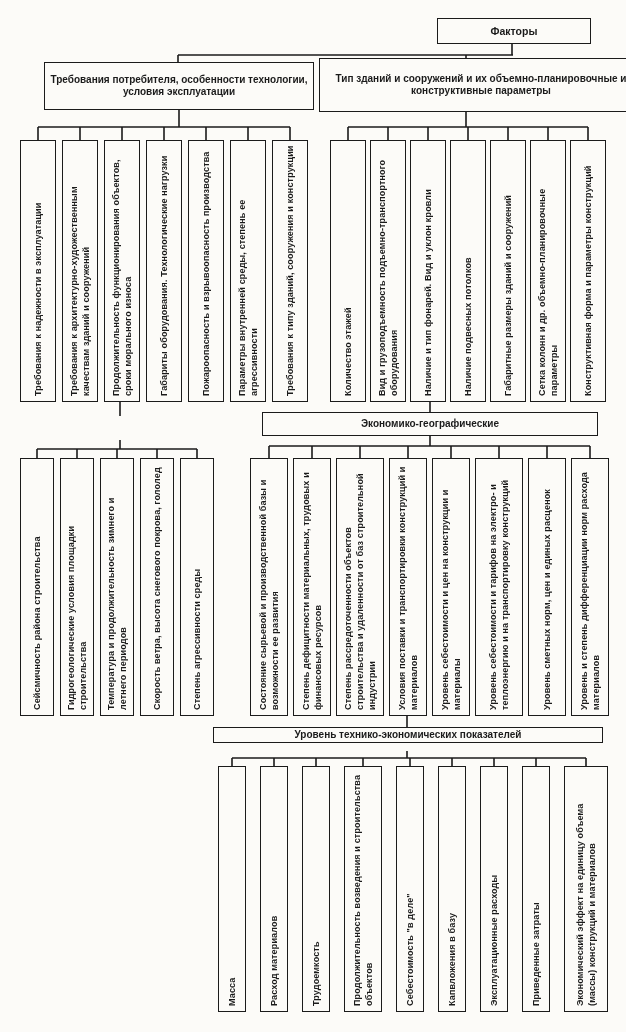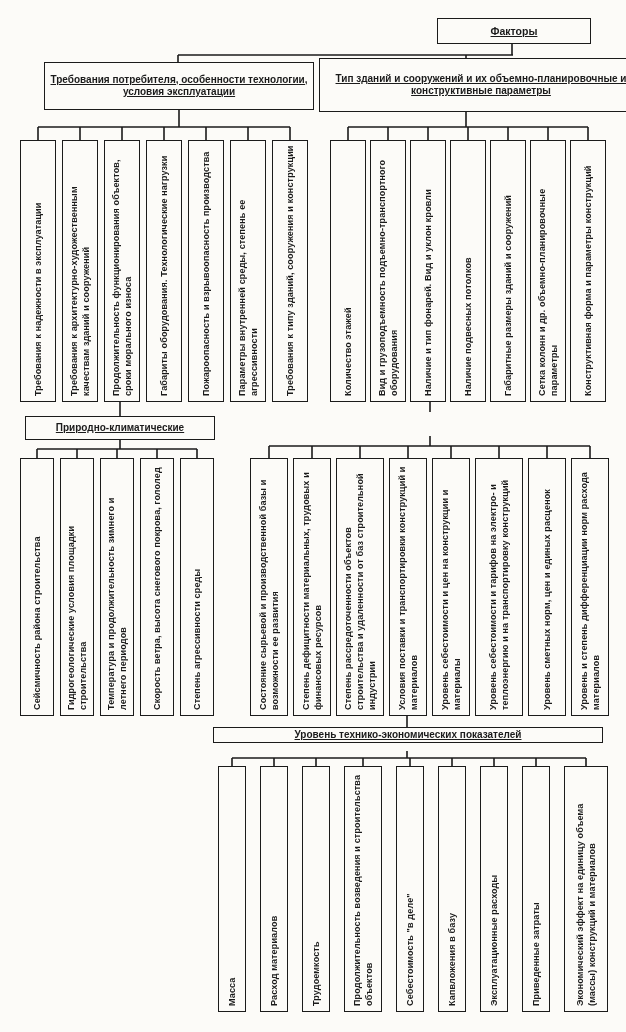--- a/index.html
+++ b/index.html
@@ -15,21 +15,20 @@
   .hbox{
     position:absolute;
     box-sizing:border-box;
     border:1.8px solid #1b1b1b;
     display:flex;align-items:center;justify-content:center;
     text-align:center;
     font-weight:700;
     font-size:10px;line-height:12.5px;
     padding:3px 4px;
     background:#fcfbf8;
-    text-decoration:underline;
   }
   .hbox.root{font-size:10.5px;}
   .vcol{
     position:absolute;
     box-sizing:border-box;
     border:1.6px solid #1b1b1b;
     display:flex;
     justify-content:center;
     background:#fcfbf8;
   }
@@ -56,21 +55,21 @@
     <path d="M466 112 V127 M348 127 H588 M348 127 V140 M388 127 V140 M428 127 V140 M468 127 V140 M508 127 V140 M548 127 V140 M588 127 V140" stroke="#1b1b1b" stroke-width="1.6"></path>
     <path d="M120 402 V416 M120 440 V449 M37 449 H197 M37 449 V458 M77 449 V458 M117 449 V458 M157 449 V458 M197 449 V458" stroke="#1b1b1b" stroke-width="1.6"></path>
     <path d="M430 402 V412 M430 436 V446 M269 446 H590 M269 446 V458 M312 446 V458 M360 446 V458 M408 446 V458 M451 446 V458 M499 446 V458 M547 446 V458 M590 446 V458" stroke="#1b1b1b" stroke-width="1.6"></path>
     <path d="M407 716 V727 M407 751 V758 M232 758 H586 M232 758 V766 M274 758 V766 M316 758 V766 M363 758 V766 M410 758 V766 M452 758 V766 M494 758 V766 M536 758 V766 M586 758 V766" stroke="#1b1b1b" stroke-width="1.6"></path>
   </svg>
 
   <div class="hbox root" style="left:437px;top:18px;width:154px;height:26px">Факторы</div>
 
   <div class="hbox" style="left:44px;top:62px;width:270px;height:48px">Требования потребителя, особенности технологии, условия эксплуатации</div>
   <div class="hbox" style="left:319px;top:58px;width:324px;height:54px">Тип зданий и сооружений и их объемно-планировочные и конструктивные параметры</div>
-  <div class="hbox" style="left:25px;top:416px;width:190px;height:24px">Природно-климатические</div>
+  <div class="hbox" style="left:262px;top:412px;width:336px;height:24px">Экономико-географические</div>
   <div class="hbox" style="left:213px;top:727px;width:390px;height:16px">Уровень технико-экономических показателей</div>
 
   <div class="vcol" style="left:20px;top:140px;width:36px;height:262px">
       <div class="vtext">Требования к надежности в эксплуатации</div>
     </div>
   <div class="vcol" style="left:62px;top:140px;width:36px;height:262px">
       <div class="vtext">Требования к архитектурно-художественным качествам зданий и сооружений</div>
     </div>
   <div class="vcol" style="left:104px;top:140px;width:36px;height:262px">
       <div class="vtext">Продолжительность функционирования объектов, сроки морального износа</div>

